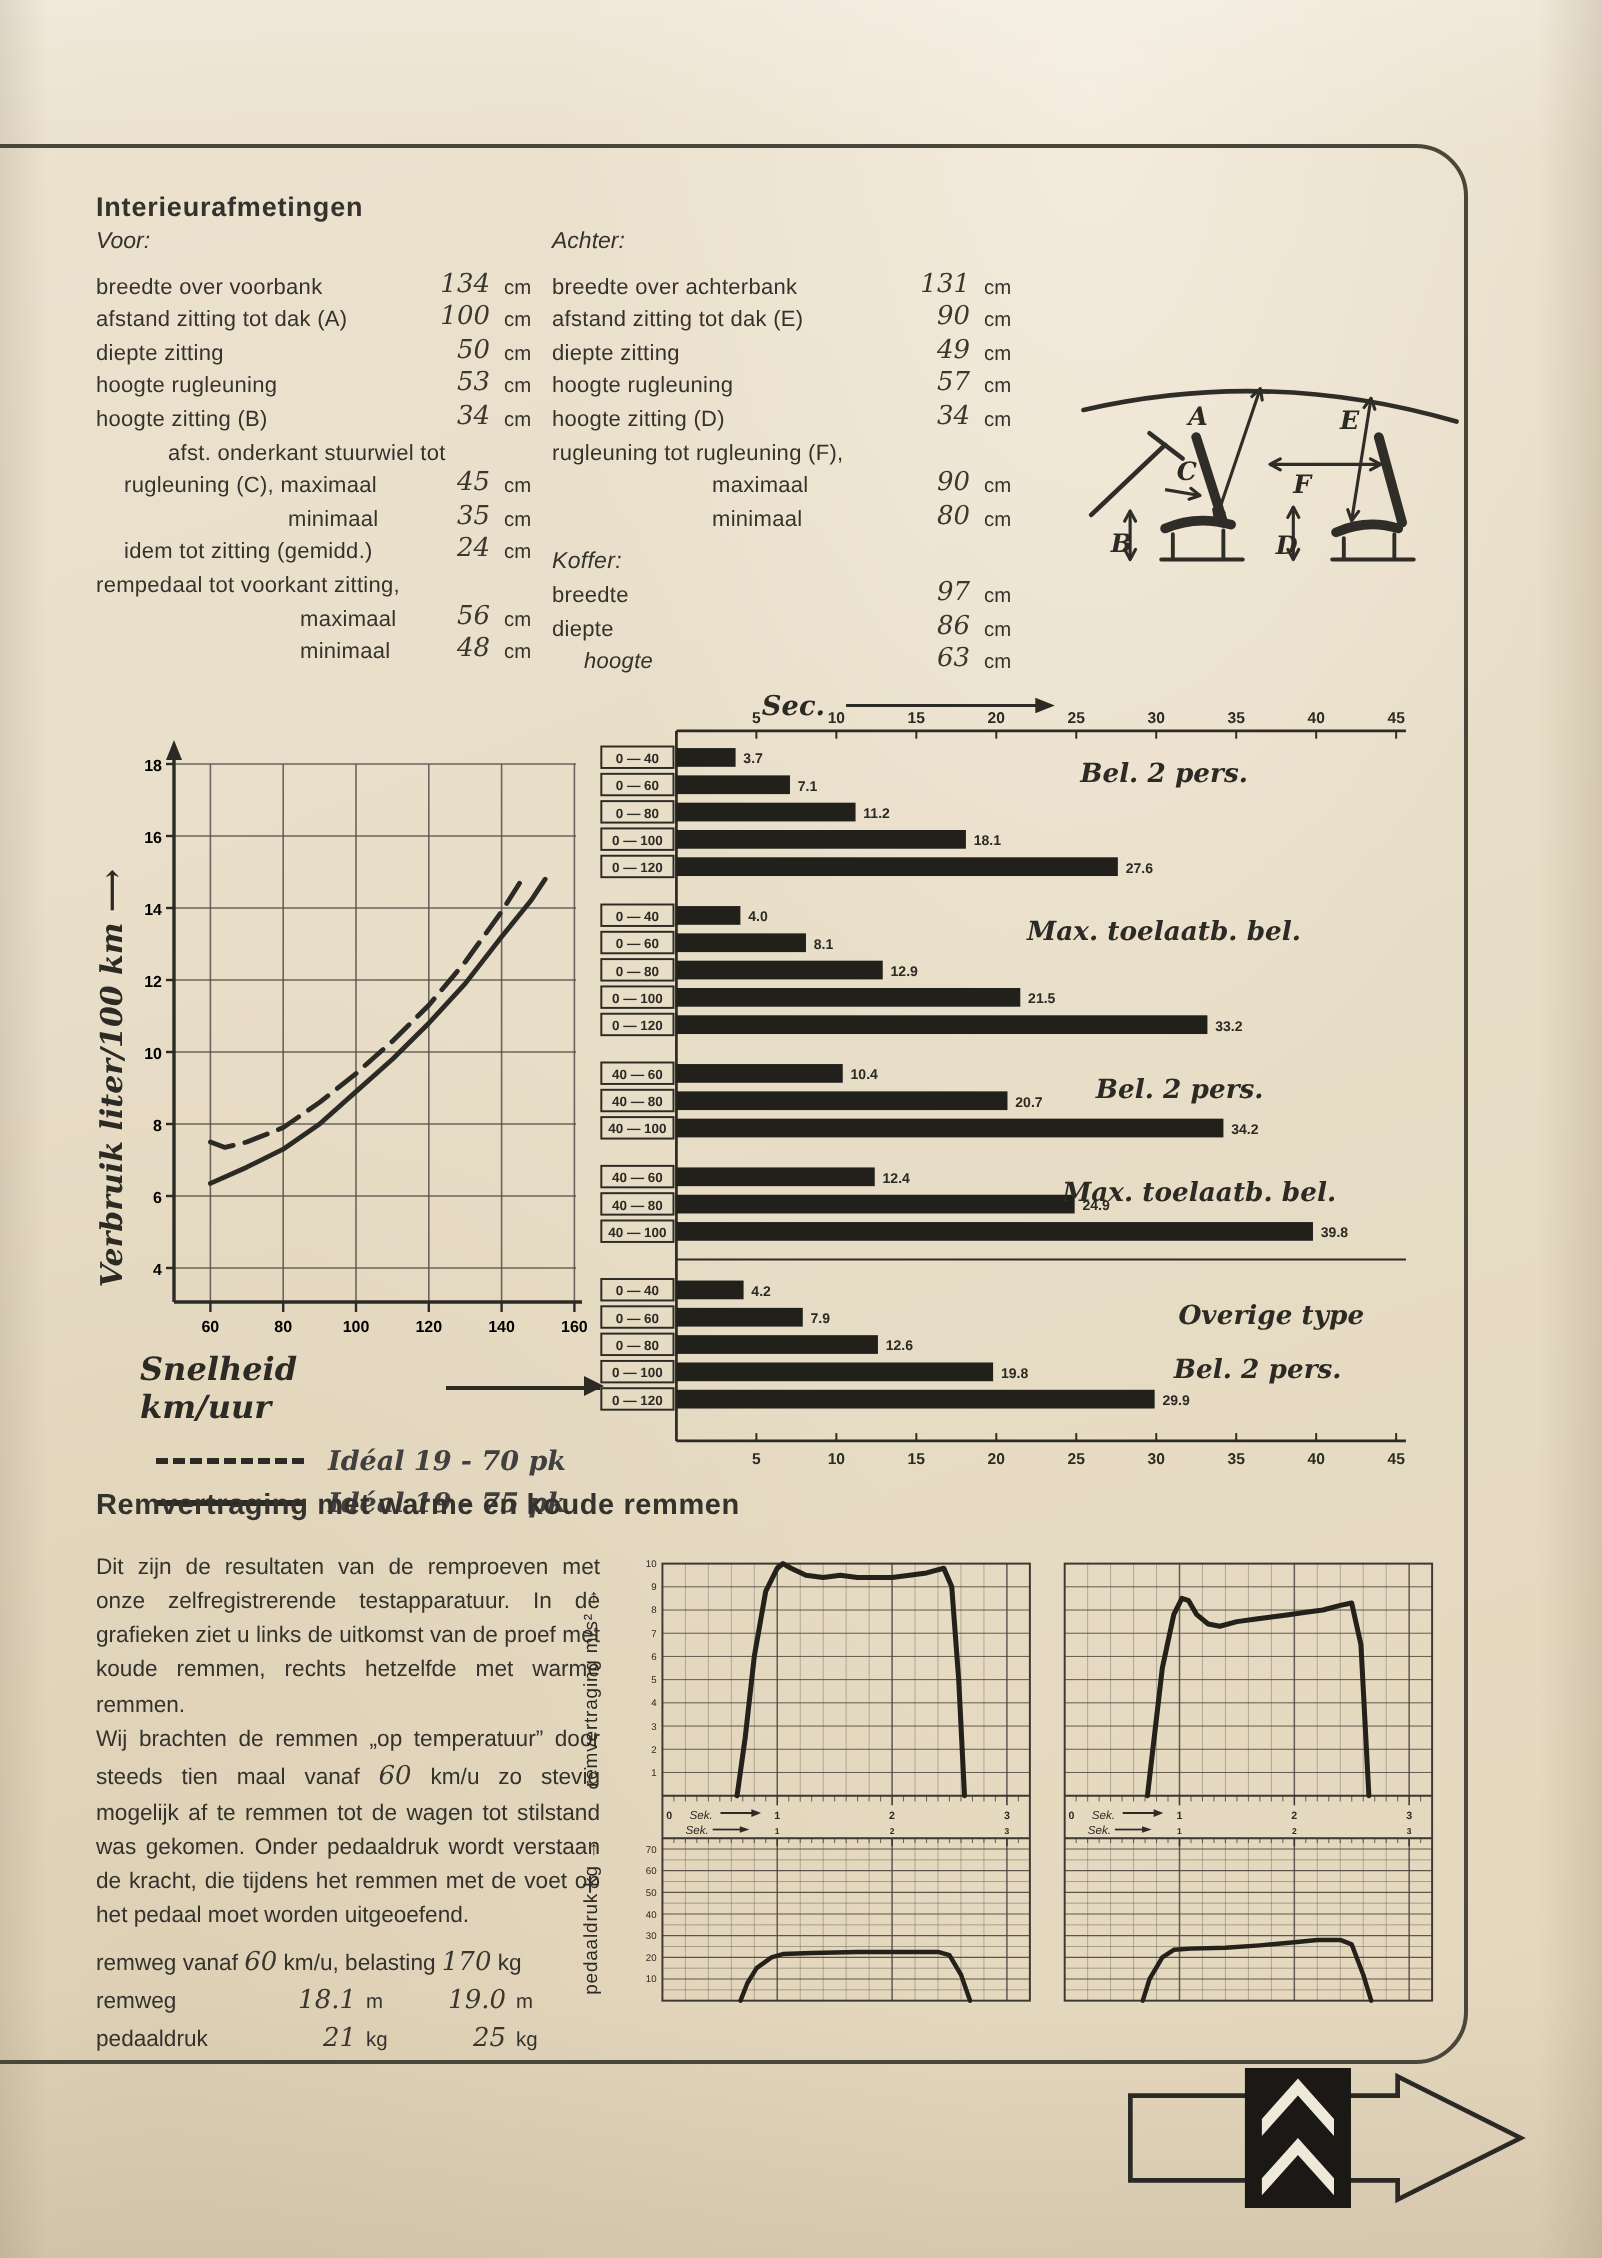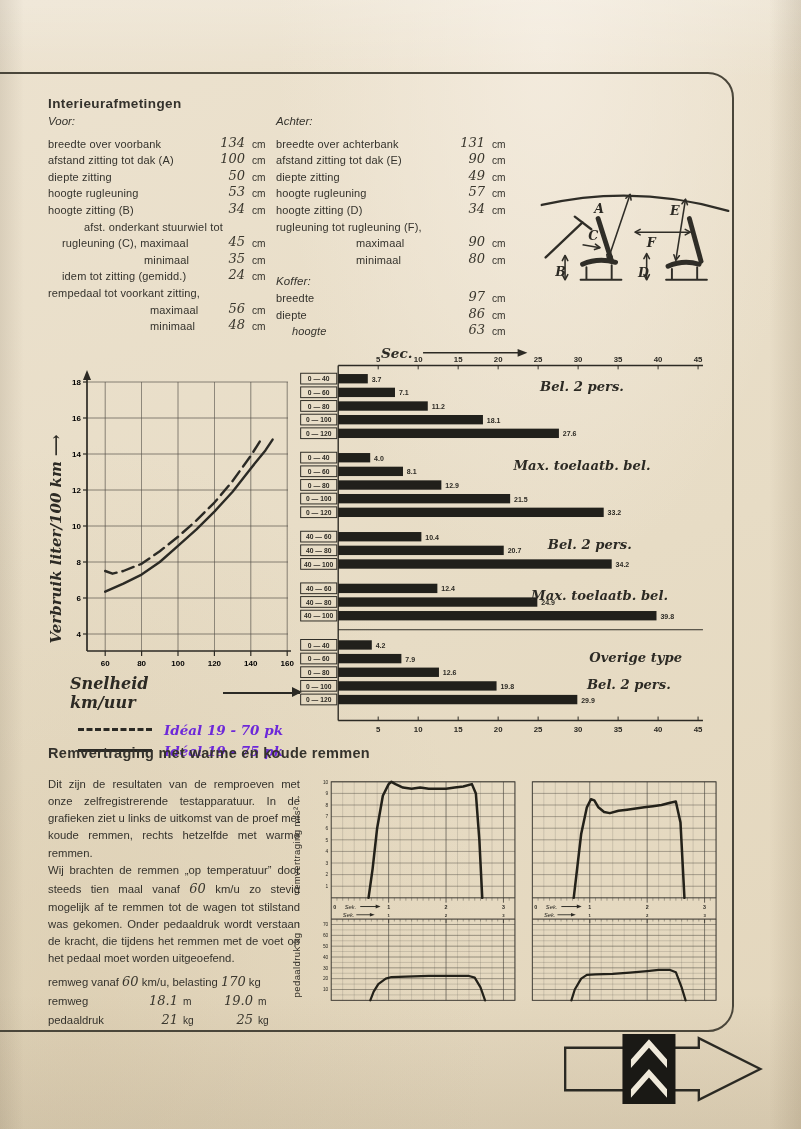--- a/index.html
+++ b/index.html
@@ -39,21 +39,21 @@
   .xlabel-row{display:flex;align-items:center;gap:9px;margin:0 0 0 28px;}
   .xlabel{font-size:16px;color:#2c2a24;}
   .arrowline{position:relative;width:80px;height:2.4px;background:#2b2a25;}
   .arrowline::after{content:"";position:absolute;right:-2px;top:-4.5px;border-left:10px solid #2b2a25;
     border-top:5.5px solid transparent;border-bottom:5.5px solid transparent;}
   .legend{margin:7px 0 0 36px;}
   .leg-row{display:flex;align-items:center;gap:12px;height:21px;}
   .leg-sample{width:74px;}
   .leg-dashed{border-top:3px dashed #2b2a25;}
   .leg-solid{border-top:3px solid #2b2a25;}
-  .leg-label{font-size:13.5px;color:#6d28d9;}
+  .leg-label{font-size:13.5px;color:#404040;}
   
   #accel-chart{left:298px;top:344px;}
   #accel-chart text{fill:#2c2a24;}
   .tick{font-size:8px;font-weight:bold;}
   .boxlab{font-size:6.9px;font-weight:bold;}
   .val{font-size:7.2px;font-weight:bold;}
   .cap{font-family:"DejaVu Serif",serif;font-style:italic;font-weight:bold;font-size:13.5px;}
   .sec{font-family:"DejaVu Serif",serif;font-style:italic;font-weight:bold;font-size:14px;}
   
   #brake-heading{left:48px;top:745px;font-size:14.5px;font-weight:bold;letter-spacing:.3px;}

